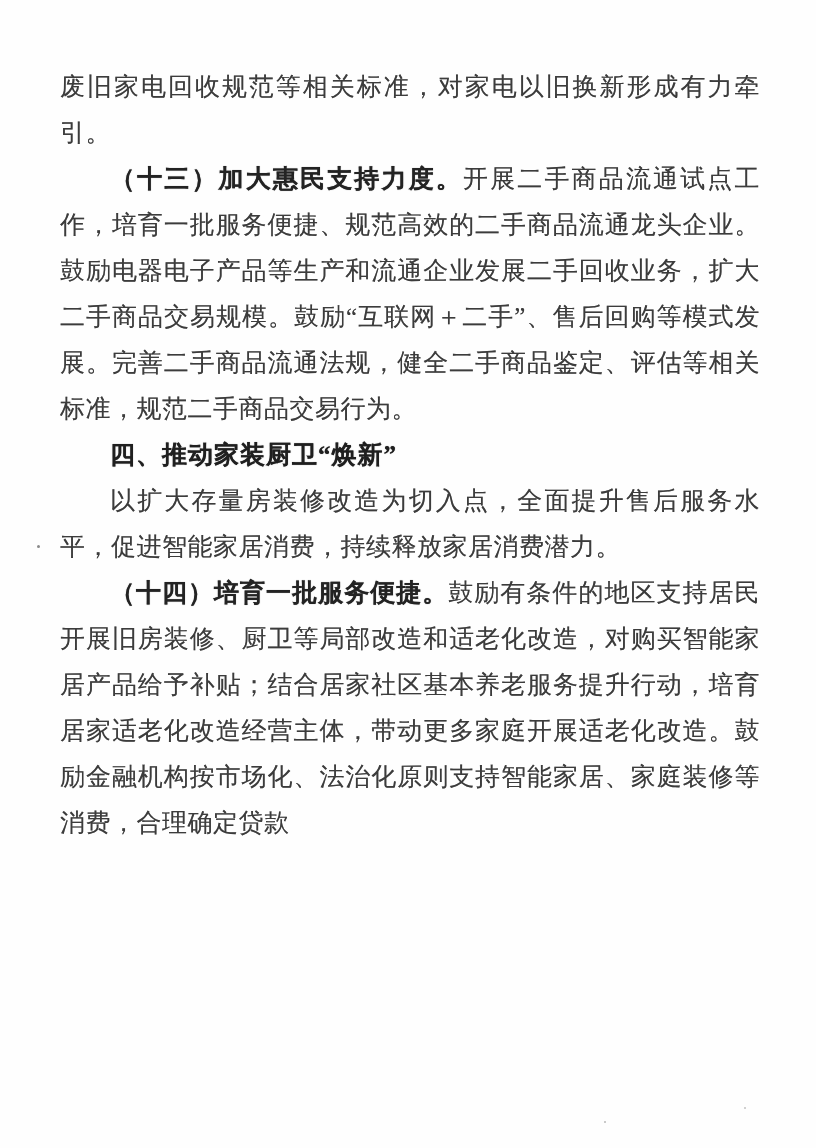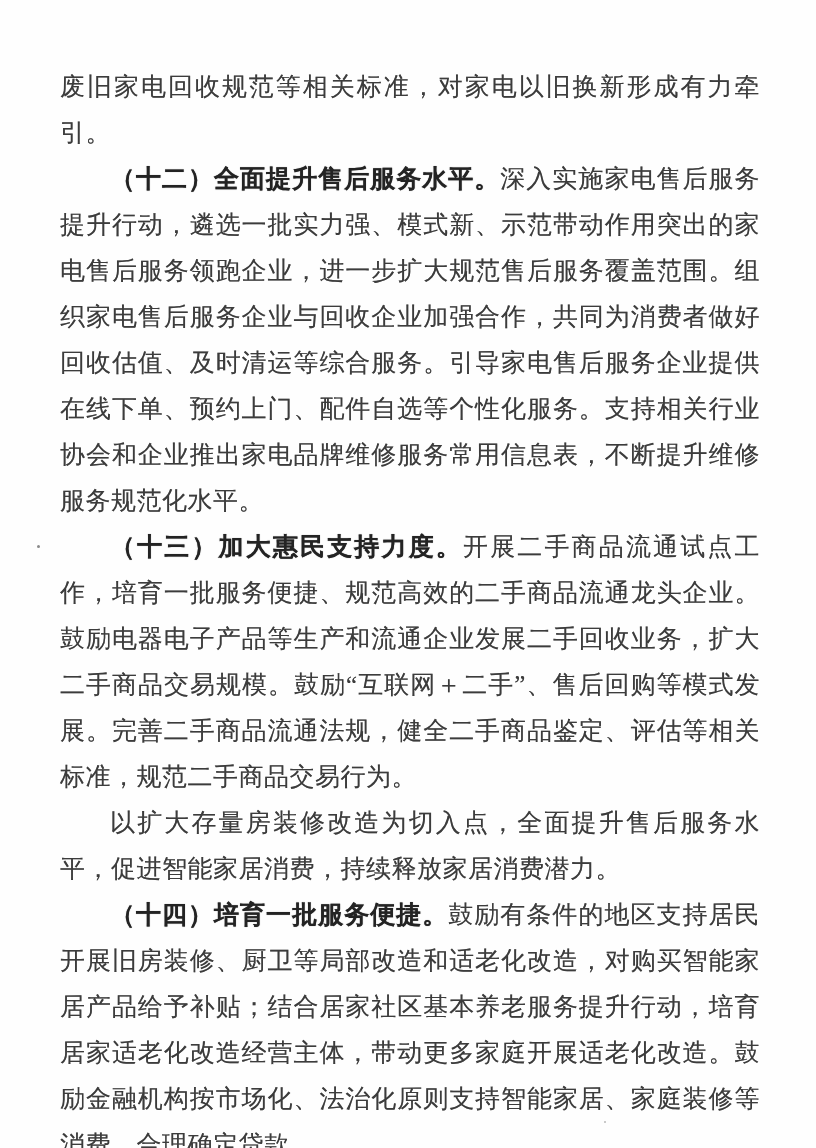--- a/index.html
+++ b/index.html
@@ -58,24 +58,24 @@
   .speck-2 { left: 604px; top: 1121px; width: 2px; height: 2px; opacity: .6; }
   .speck-3 { left: 744px; top: 1107px; width: 2px; height: 2px; opacity: .5; }
 </style>
 </head>
 <body>
 
 <div class="page">
 
   <p class="para"><span>废旧家电回收规范等相关标准，对家电以旧换新形成有力牵引。</span></p>
 
-  <p class="para indent"><span class="lead">（十二）全面提升售后服务水平。</span><span>深入实施家电售后服务提升行动，遴选一批实力强、模式新、示范带动作用突出的家电售后服务领跑企业，进一步扩大规范售后服务覆盖范围。组织家电售后服务企业与回收企业加强合作，共同为消费者做好回收估值、及时清运等综合服务。引导家电售后服务企业提供在线下单、预约上门、配件自选等个性化服务。支持相关行业协会和企业推出家电品牌维修服务常用信息表，不断提升维修服务规范化水平。</span></p>
 
   <p class="para indent"><span class="lead">（十三）加大惠民支持力度。</span><span>开展二手商品流通试点工作，培育一批服务便捷、规范高效的二手商品流通龙头企业。鼓励电器电子产品等生产和流通企业发展二手回收业务，扩大二手商品交易规模。鼓励“互联网＋二手”、售后回购等模式发展。完善二手商品流通法规，健全二手商品鉴定、评估等相关标准，规范二手商品交易行为。</span></p>
 
+  <p class="section-heading">四、推动家装厨卫“焕新”</p>
 
   <p class="para indent"><span>以扩大存量房装修改造为切入点，全面提升售后服务水平，促进智能家居消费，持续释放家居消费潜力。</span></p>
 
   <p class="para indent"><span class="lead">（十四）培育一批服务便捷。</span><span>鼓励有条件的地区支持居民开展旧房装修、厨卫等局部改造和适老化改造，对购买智能家居产品给予补贴；结合居家社区基本养老服务提升行动，培育居家适老化改造经营主体，带动更多家庭开展适老化改造。鼓励金融机构按市场化、法治化原则支持智能家居、家庭装修等消费，合理确定贷款</span></p>
 
   <div class="speck speck-1"></div>
   <div class="speck speck-2"></div>
   <div class="speck speck-3"></div>
 
 </div>

